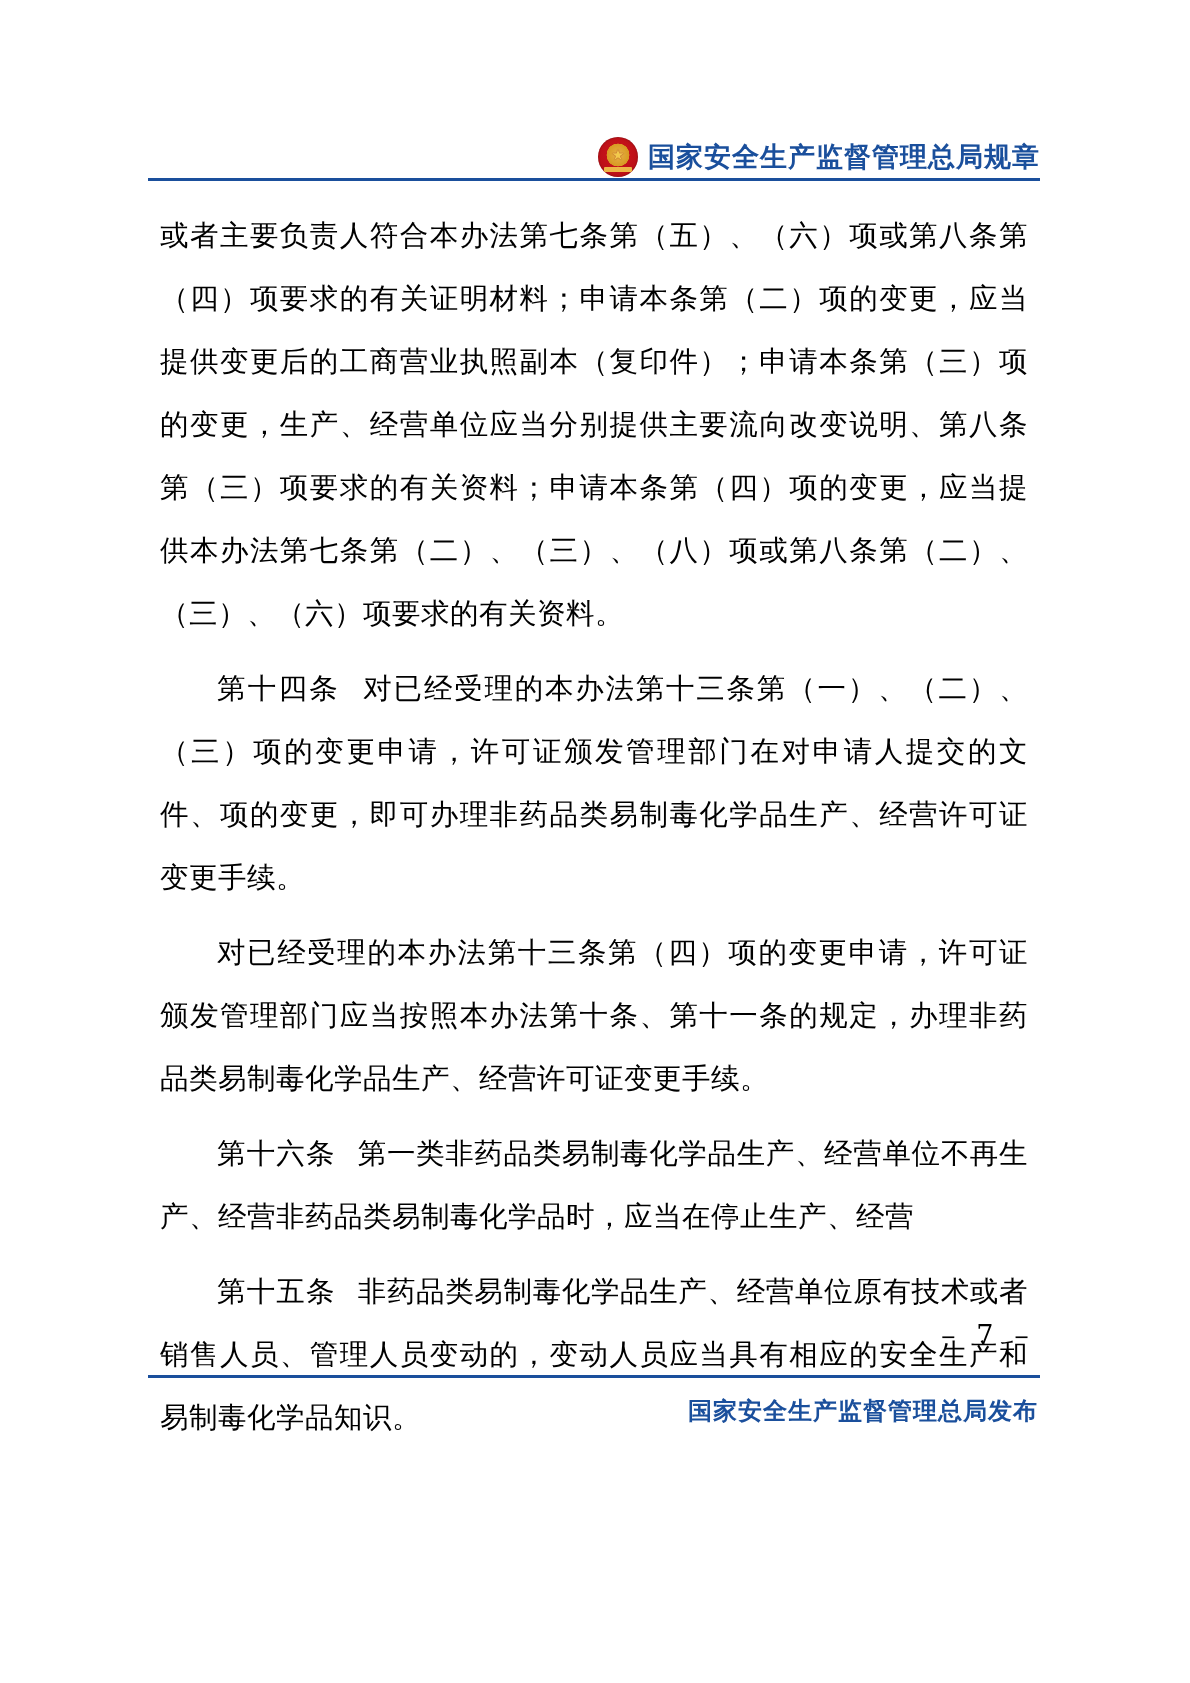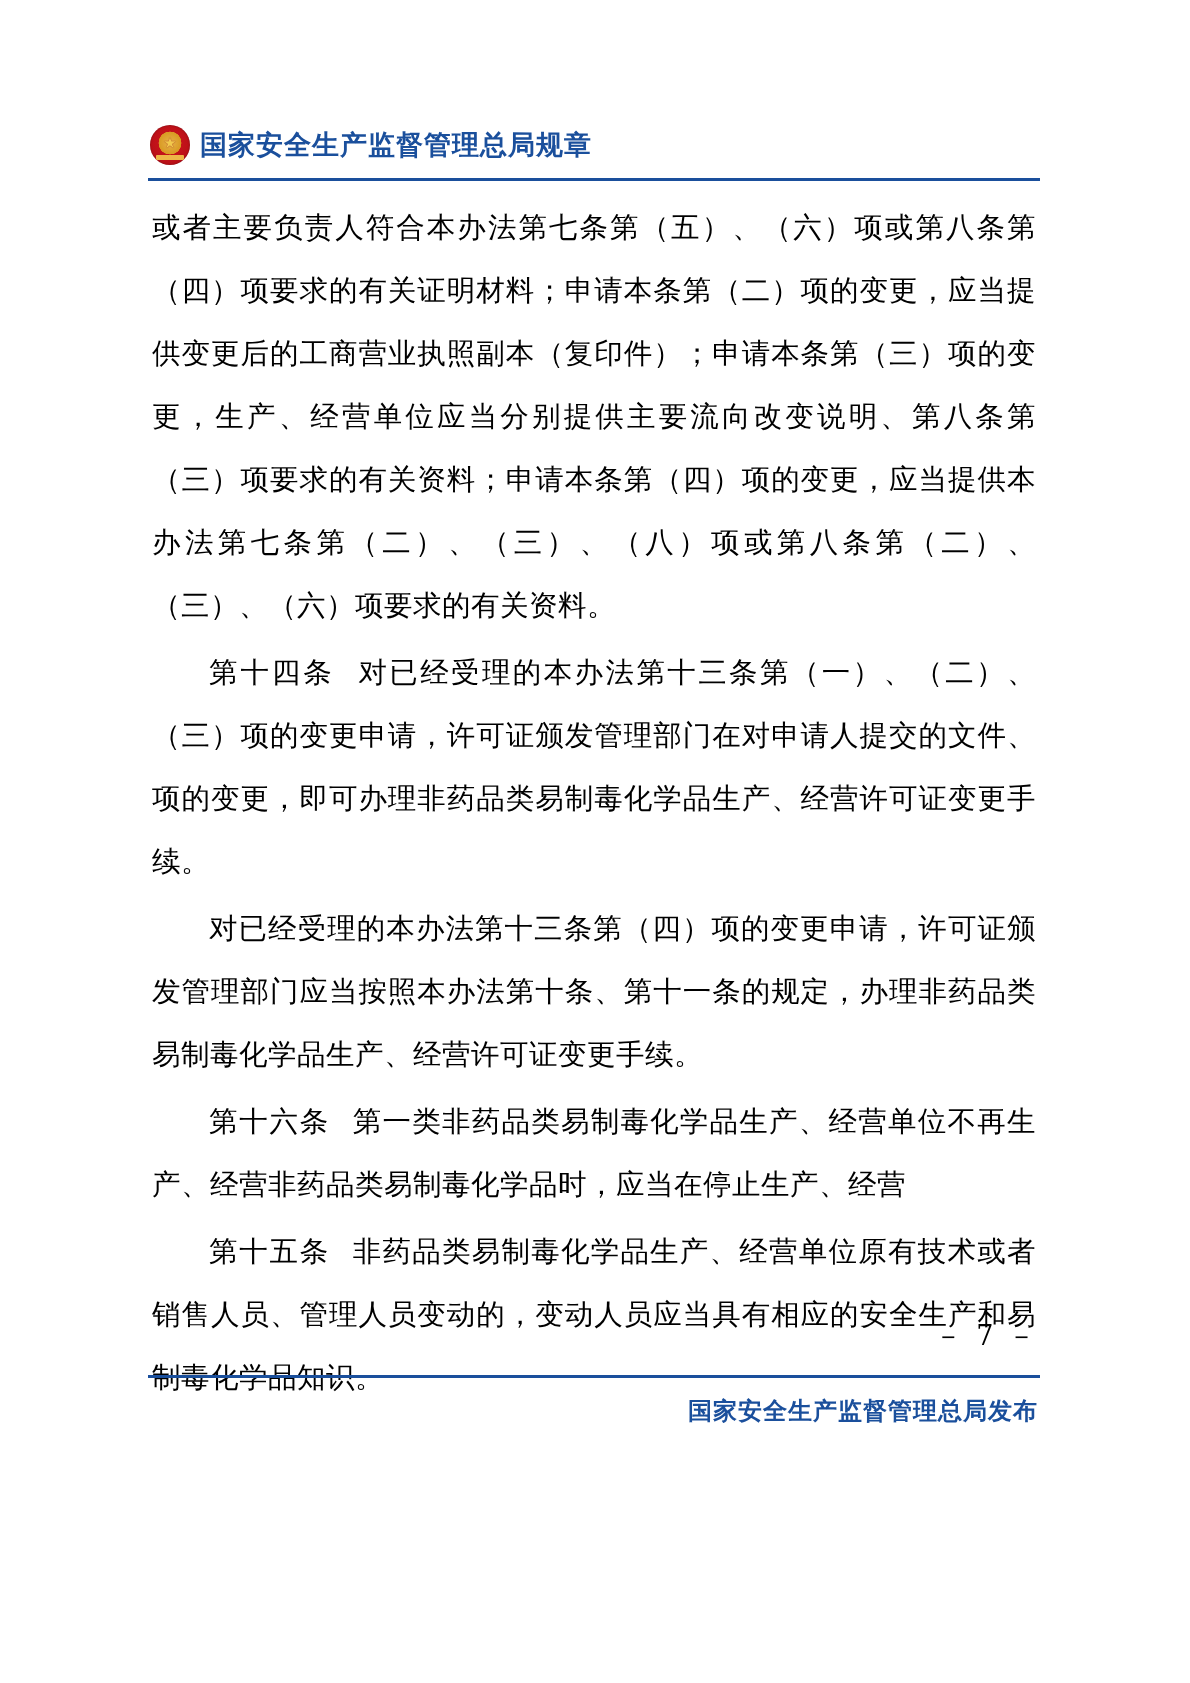--- a/index.html
+++ b/index.html
@@ -19,25 +19,26 @@
   .page {
     position: absolute;
     inset: 0;
     padding: 0;
   }
 
   
   .header {
     position: absolute;
     left: 150px;
-    top: 110px;
+    top: 122px;
     width: 890px;
     height: 70px;
     display: flex;
     align-items: center;
+    justify-content: flex-end;
   }
 
   .emblem {
     width: 40px;
     height: 40px;
     border-radius: 50%;
     background: radial-gradient(circle at 50% 45%, #e8b14a 0%, #d89a22 38%, #c4121a 39%, #b00d14 100%);
     position: relative;
     flex: 0 0 auto;
     margin-right: 10px;
@@ -86,21 +87,21 @@
 
   
   .content {
     position: absolute;
     left: 148px;
     top: 192px;
     width: 892px;
   }
 
   p.para {
-    margin: 4px;
+    margin: 12px;
     font-size: 28.5px;
     line-height: 63px;
     text-align: justify;
     text-justify: inter-ideograph;
     letter-spacing: 0.5px;
     font-family: "DejaVu Serif", "Liberation Serif", serif;
   }
 
   p.indent {
     text-indent: 57px;

